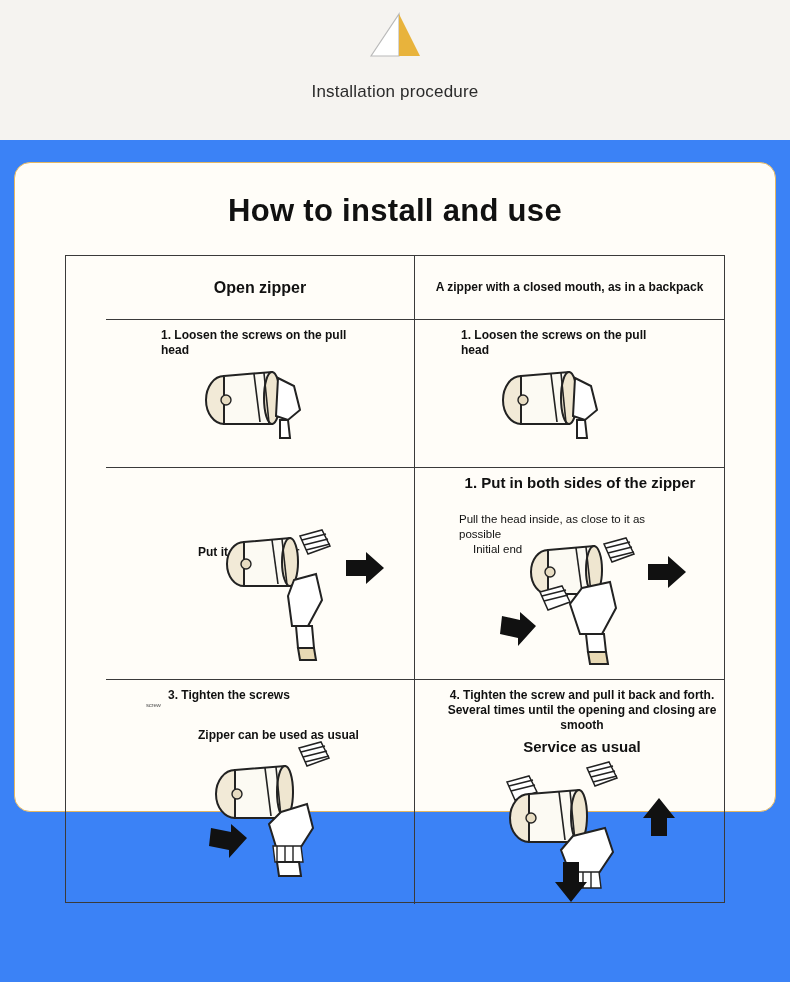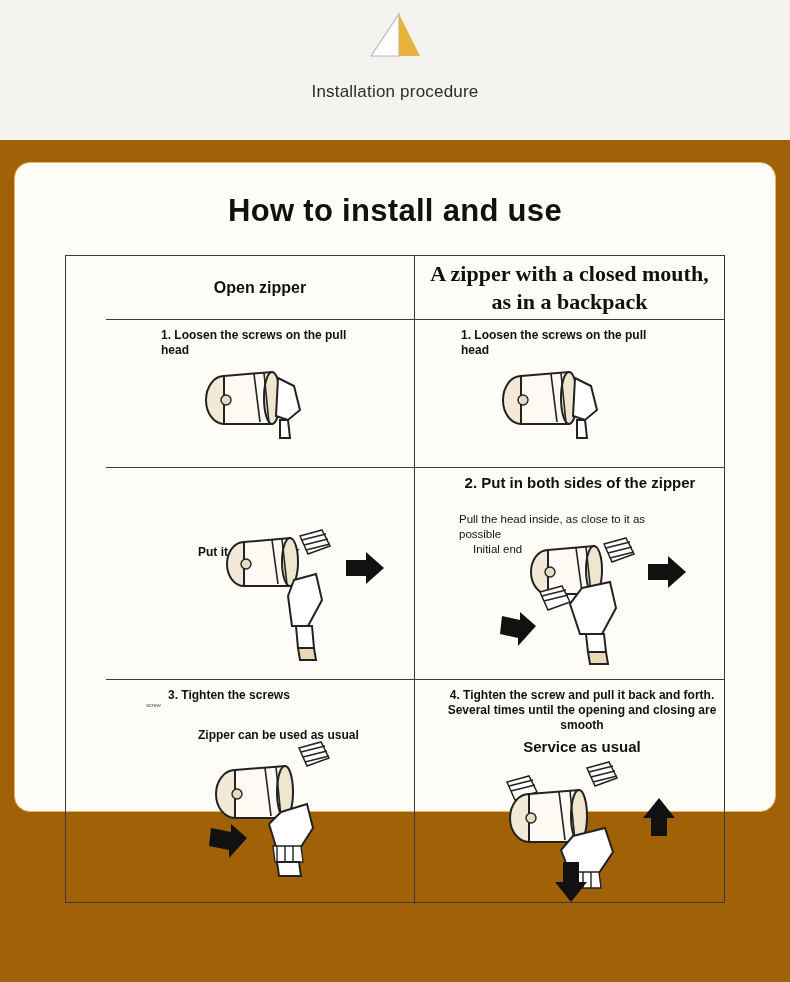--- a/index.html
+++ b/index.html
@@ -11,21 +11,21 @@
     height: 982px;
     background: #f4f2ef;
     font-family: "Liberation Sans", sans-serif;
     overflow: hidden;
   }
 
   .page {
     position: relative;
     width: 790px;
     height: 982px;
-    background: #a16207;
+    background: #3b82f6;
   }
 
   
   .header {
     position: relative;
     height: 140px;
     background: #f5f3f0;
   }
   .logo {
     position: absolute;
@@ -96,21 +96,21 @@
     display: flex;
     align-items: center;
     justify-content: center;
     text-align: center;
     font-size: 16px;
     font-weight: bold;
     color: #111;
     padding: 0 12px;
     line-height: 1.25;
   }
-  .col-head.big { font-size: 22px; font-family: Liberation Serif, serif; }
+  .col-head.big { font-size: 12px; }
 
   .step-text {
     font-size: 12px;
     color: #111;
     font-weight: bold;
     line-height: 1.25;
   }
   .step-sub {
     font-size: 11.5px;
     color: #111;
@@ -205,21 +205,21 @@
 
           <path d="M98 50 L120 44 L126 70 L112 96 L96 96 L92 66 Z" fill="#fff" stroke="#222" stroke-width="2"></path>
           <path d="M100 96 L116 96 L118 118 L102 118 Z" fill="#fff" stroke="#222" stroke-width="2"></path>
           <path d="M102 118 L118 118 L120 130 L104 130 Z" fill="#e8d9b4" stroke="#222" stroke-width="2"></path>
 
           <polygon points="150,30 170,30 170,22 188,38 170,54 170,46 150,46" fill="#111"></polygon>
         </svg>
       </div>
 
       <div class="cell col2">
-        <div class="txt step-strong center-text" style="left:20px; top:6px; width:290px;">2. Put in both sides of the zipper</div>
+        <div class="txt step-strong center-text" style="left:20px; top:6px; width:290px;">1. Put in both sides of the zipper</div>
         <div class="txt step-sub" style="left:44px; top:44px; width:200px;">Pull the head inside, as close to it as possible</div>
         <div class="txt step-sub" style="left:58px; top:74px; width:200px;">Initial end</div>
         <svg class="art" style="left:55px; top:62px;" width="260" height="145" viewBox="0 0 260 145">
           <ellipse cx="78" cy="42" rx="17" ry="22" fill="#f2ead7" stroke="#222" stroke-width="2"></ellipse>
           <path d="M78 20 L124 16 L132 40 L124 64 L78 64 Z" fill="#fcfaf3" stroke="#222" stroke-width="2"></path>
           <ellipse cx="124" cy="40" rx="8" ry="24" fill="#efe6d0" stroke="#222" stroke-width="2"></ellipse>
           <path d="M106 18 L112 62" stroke="#222" stroke-width="1.6"></path>
           <path d="M116 17 L121 63" stroke="#222" stroke-width="1.6"></path>
           <circle cx="80" cy="42" r="5" fill="#e7dcc2" stroke="#222" stroke-width="1.4"></circle>
           <g stroke="#222" stroke-width="1.5" fill="#fff">

